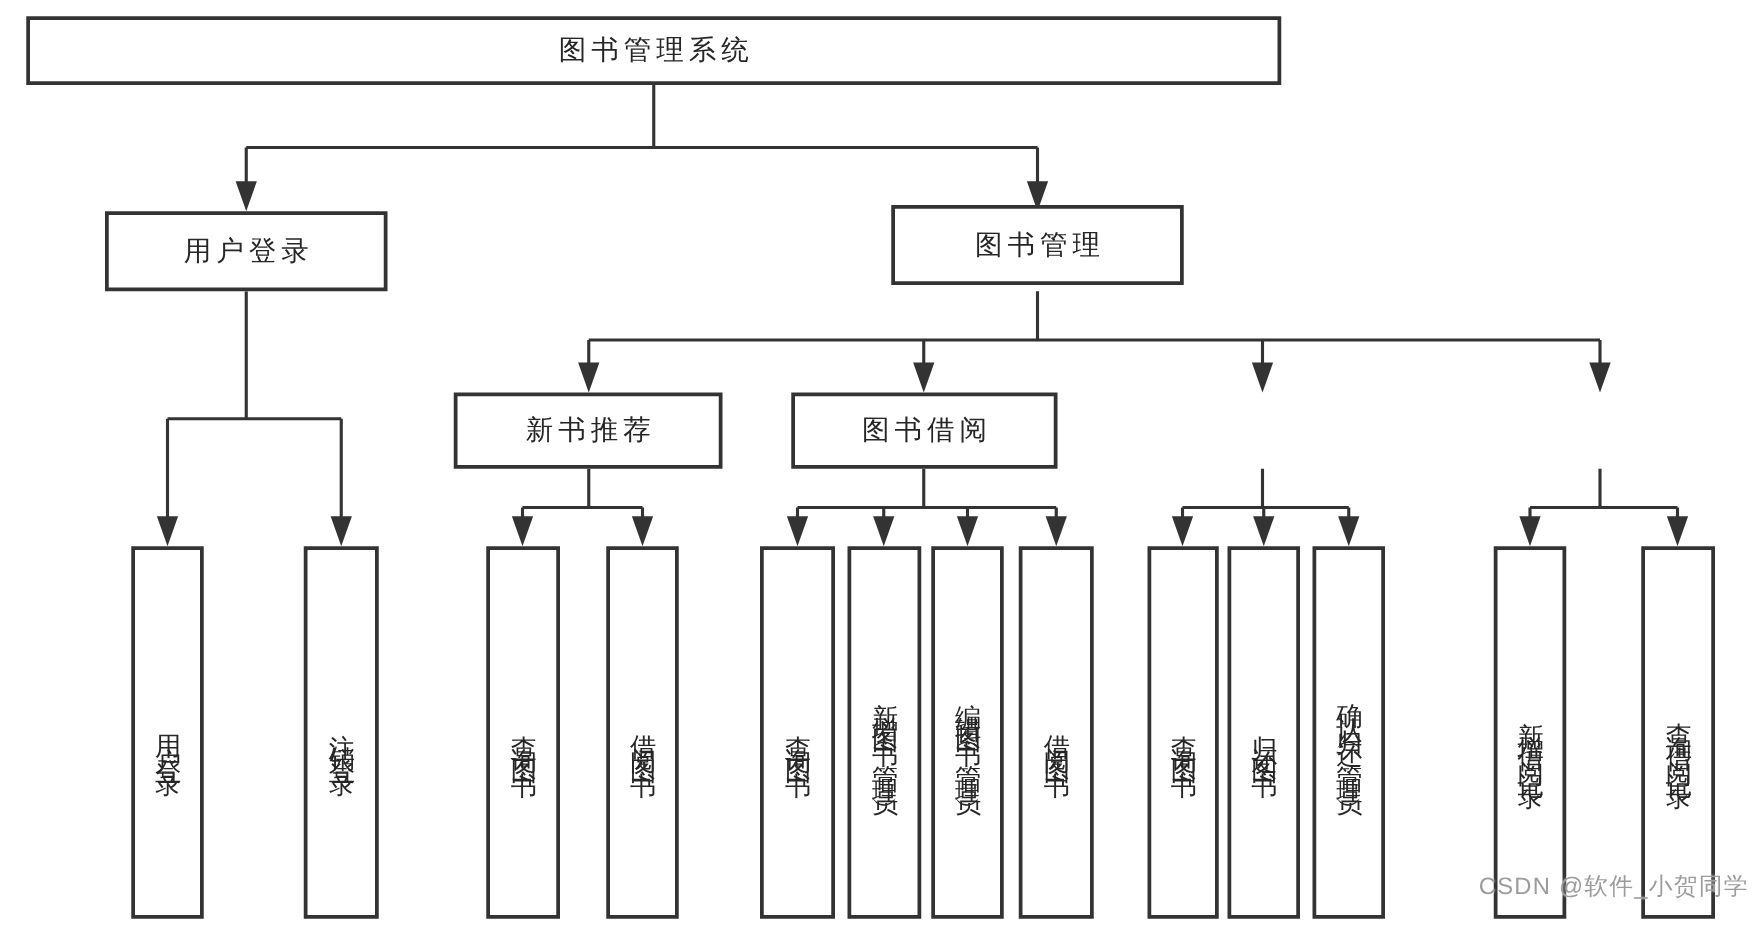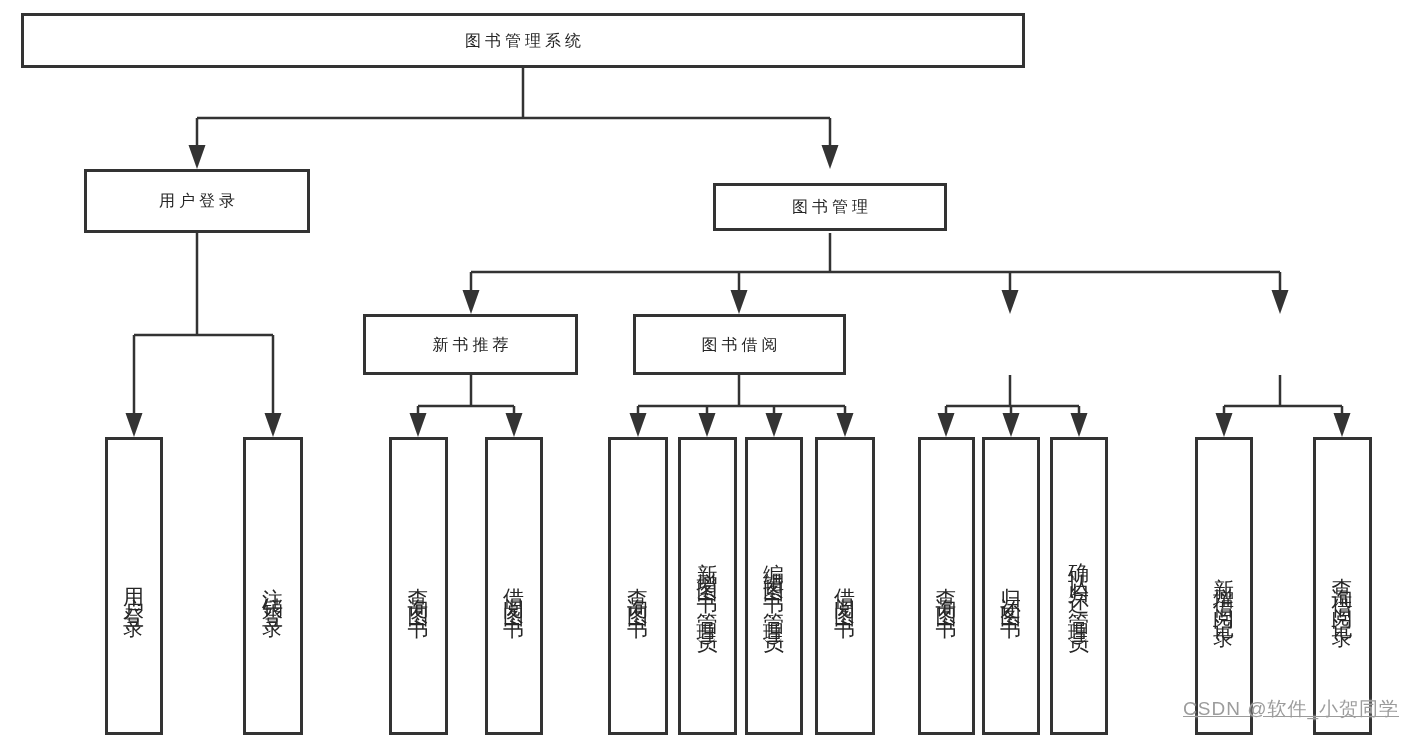--- a/index.html
+++ b/index.html
@@ -14,21 +14,21 @@
   .box{
     position:absolute;
     box-sizing:border-box;
     background:#fff;
     border:3px solid var(--line,#333333);
     display:flex;align-items:center;justify-content:center;
     z-index:1;
     color:var(--text,#262626);
   }
   .h .lbl{
-    font-size:16px;
+    font-size:22px;
     letter-spacing:4px;
     padding-left:4px;      
     white-space:nowrap;
     line-height:1.2;
     text-align:center;
   }
   .v .lbl{
     writing-mode:vertical-rl;
     font-size:21px;
     letter-spacing:10px;
@@ -37,21 +37,20 @@
     white-space:nowrap;
   }
   .watermark{
     position:absolute;
     top:696px;right:6px;
     font-size:19px;
     letter-spacing:1px;
     color:var(--wm,#9c9c9c);
     z-index:2;
     text-shadow:0 0 2px rgba(255,255,255,.8);
-    text-decoration:underline;
   }
 </style>
 </head>
 <body>
 
 <div class="stage">
 
   <svg id="connectors" width="1405" height="747" viewBox="0 0 1405 747">
       <line x1="523" y1="68" x2="523" y2="118" stroke="#333333" stroke-width="2.5"></line>
       <line x1="197" y1="118" x2="830" y2="118" stroke="#333333" stroke-width="2.5"></line>
@@ -107,21 +106,21 @@
       <polygon points="1333.5,413 1350.5,413 1342,437" fill="#333333"></polygon>
     </svg>
 
   <div class="box h" style="left:21px;top:13px;width:1004px;height:55px">
     <span class="lbl">图书管理系统</span>
   </div>
 
   <div class="box h" style="left:84px;top:169px;width:226px;height:64px">
     <span class="lbl">用户登录</span>
   </div>
-  <div class="box h" style="left:713px;top:183px;width:234px;height:48px">
+  <div class="box h" style="left:713px;top:164px;width:234px;height:64px">
     <span class="lbl">图书管理</span>
   </div>
 
   <div class="box h" style="left:363px;top:314px;width:215px;height:61px">
     <span class="lbl">新书推荐</span>
   </div>
   <div class="box h" style="left:633px;top:314px;width:213px;height:61px">
     <span class="lbl">图书借阅</span>
   </div>
 

